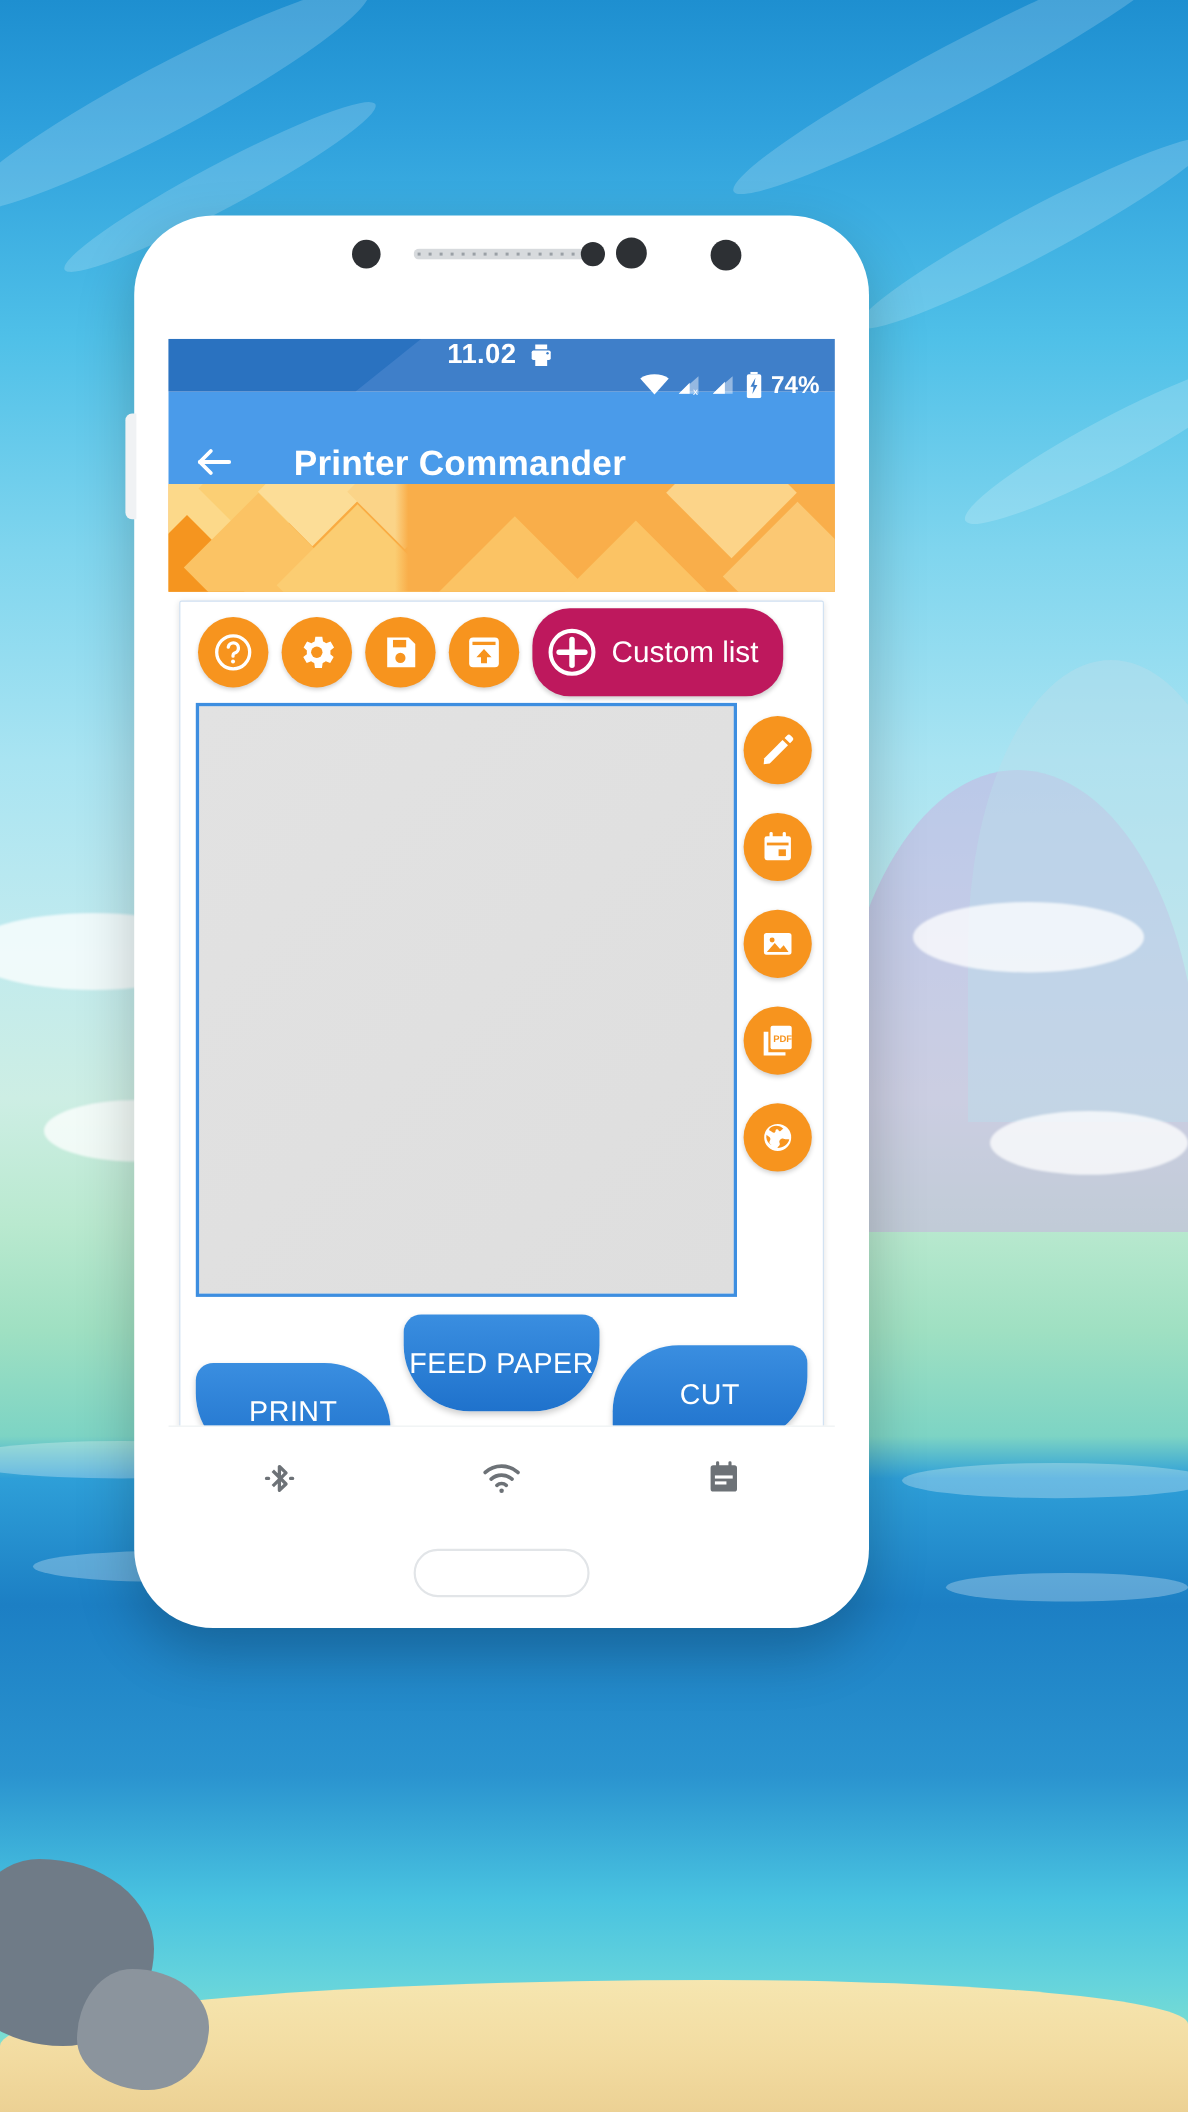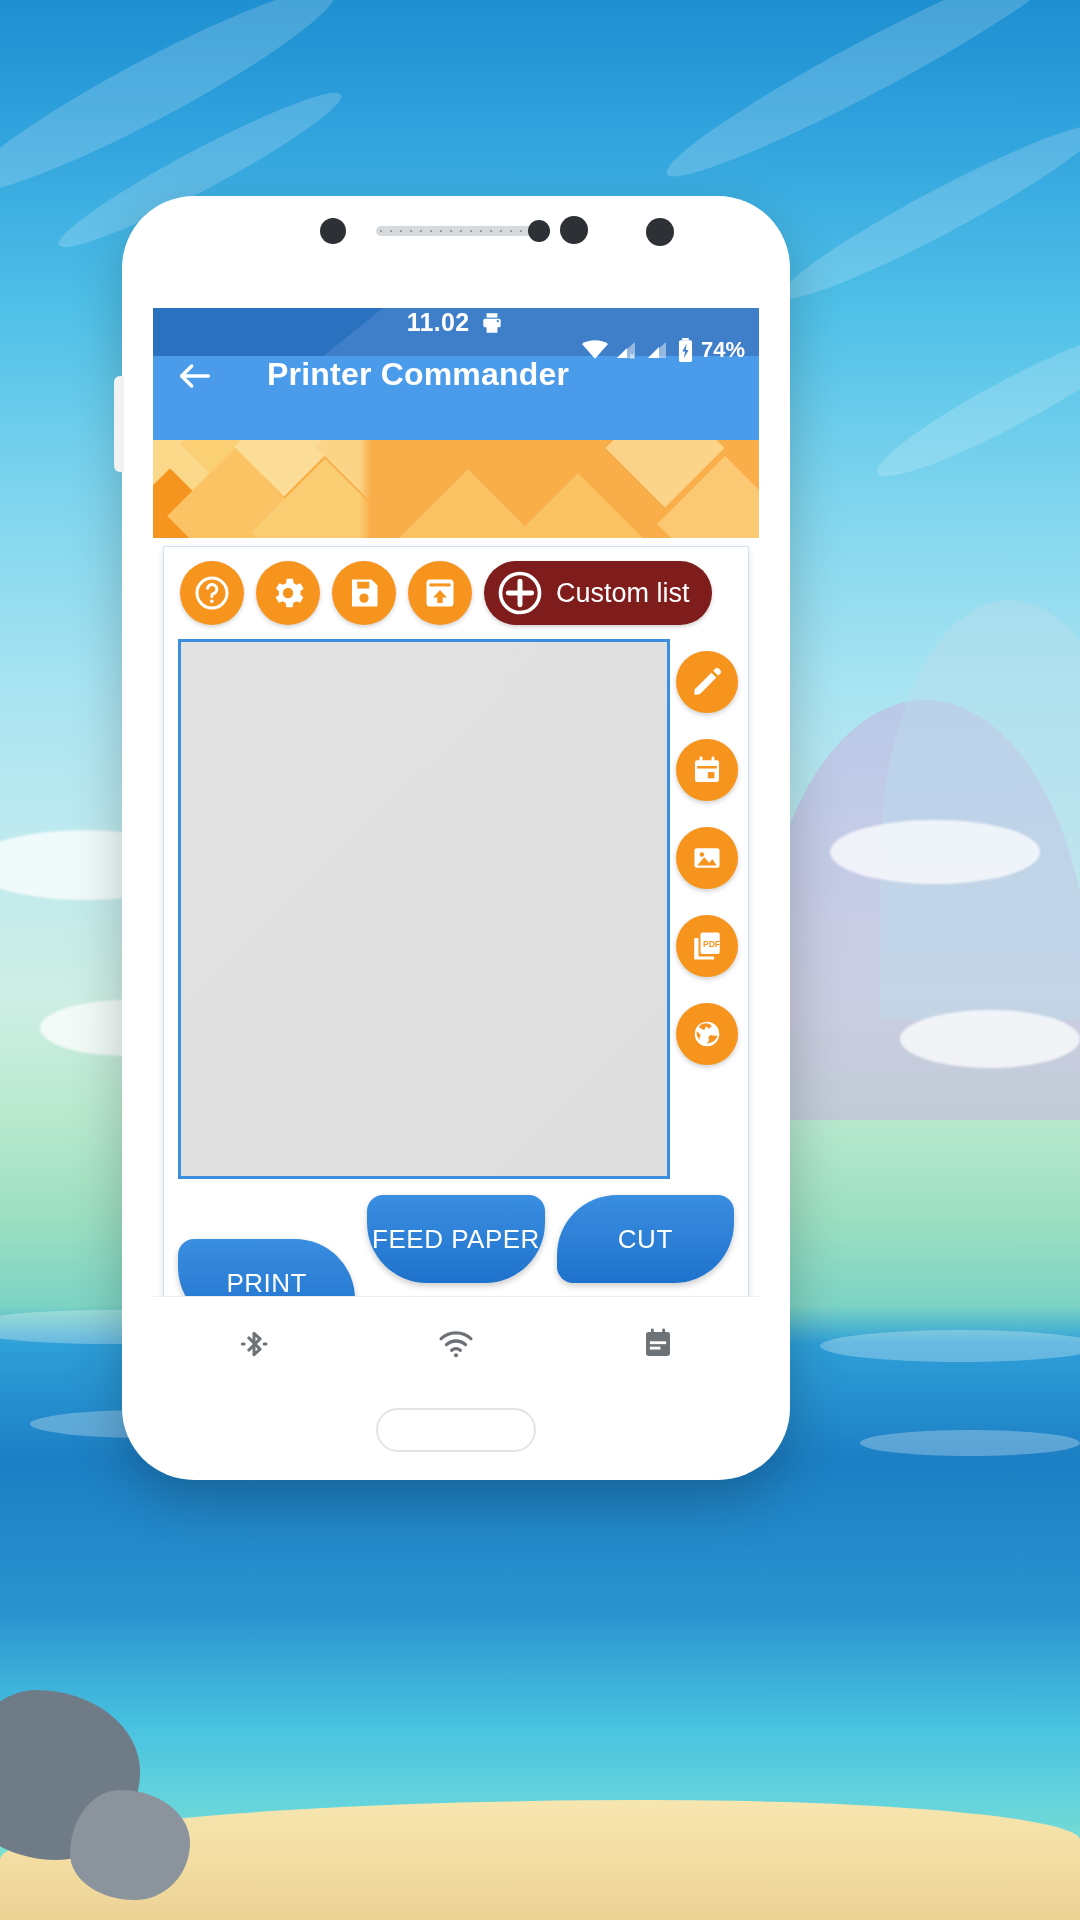--- a/index.html
+++ b/index.html
@@ -92,21 +92,21 @@
     clip-path: polygon(0 0, 100% 0, 74% 100%, 0 100%);
   }
   #sb-left { position: relative; display: flex; align-items: center; gap: 10px; z-index: 2; }
   #sb-time { font-size: 25px; font-weight: 700; letter-spacing: .3px; }
   #sb-right { margin-left: auto; display: flex; align-items: center; gap: 7px; z-index: 2; }
   #sb-battery-text { font-size: 22px; font-weight: 700; }
 
   
   #appbar {
     height: 84px; background: #4a9bea;
-    display: flex; align-items: flex-start; padding: 0 22px; color: #fff;
+    display: flex; align-items: flex-end; padding: 0 22px; color: #fff;
   }
   #appbar-title {
     font-size: 32px; font-weight: 700; margin-left: 52px; letter-spacing: .2px;
   }
   #back-arrow { width: 40px; height: 40px; position: relative; cursor: pointer; }
 
   
   #banner {
     position: relative; height: 98px; overflow: hidden;
     background: #f9ab42;
@@ -128,21 +128,21 @@
     padding: 12px 0 12px 16px; height: 92px; overflow: hidden;
   }
   .fab-round {
     width: 64px; height: 64px; border-radius: 50%;
     background: #f7941e; flex: 0 0 auto;
     display: flex; align-items: center; justify-content: center;
     box-shadow: 0 2px 4px rgba(0,0,0,0.18); cursor: pointer;
   }
   #custom-list-pill {
     display: flex; align-items: center; gap: 10px;
-    height: 64px; border-radius: 34px; background: #7f1d1d;
+    height: 80px; border-radius: 34px; background: #be185d;
     padding: 0 22px 0 10px; flex: 0 0 auto; cursor: pointer;
     box-shadow: 0 2px 4px rgba(0,0,0,0.18);
   }
   #custom-list-label { color: #fff; font-size: 27px; }
 
   
   #canvas-wrap { position: relative; padding: 0 14px; display: flex; }
   #canvas {
     width: 492px; height: 540px;
     background: linear-gradient(135deg,#e2e2e2 0%,#e0e0e0 50%,#dedede 100%);
@@ -164,21 +164,21 @@
   }
   .action-btn {
     flex: 1; height: 88px; background: linear-gradient(180deg,#3a8ee0 0%,#1f72cc 100%);
     color: #fff; font-size: 26px; font-weight: 400;
     display: flex; align-items: center; justify-content: center;
     border: none; cursor: pointer; letter-spacing: .5px;
     box-shadow: 0 3px 6px rgba(0,0,0,0.2);
   }
   #btn-print      { border-radius: 16px 60px 16px 60px; margin-top: 44px; }
   #btn-feed-paper { border-radius: 16px 16px 60px 60px; }
-  #btn-cut        { border-radius: 60px 16px 60px 16px; }
+  #btn-cut        { border-radius: 60px 16px 60px 16px; margin-top: 28px; }
 
   
   #bottomnav {
     position: absolute; left: 0; bottom: 0; width: 100%; height: 94px;
     background: #fff; display: flex; align-items: center;
     border-top: 1px solid #eceff1;
   }
   .nav-item {
     flex: 1; display: flex; flex-direction: column;
     align-items: center; justify-content: center; gap: 4px; cursor: pointer;

